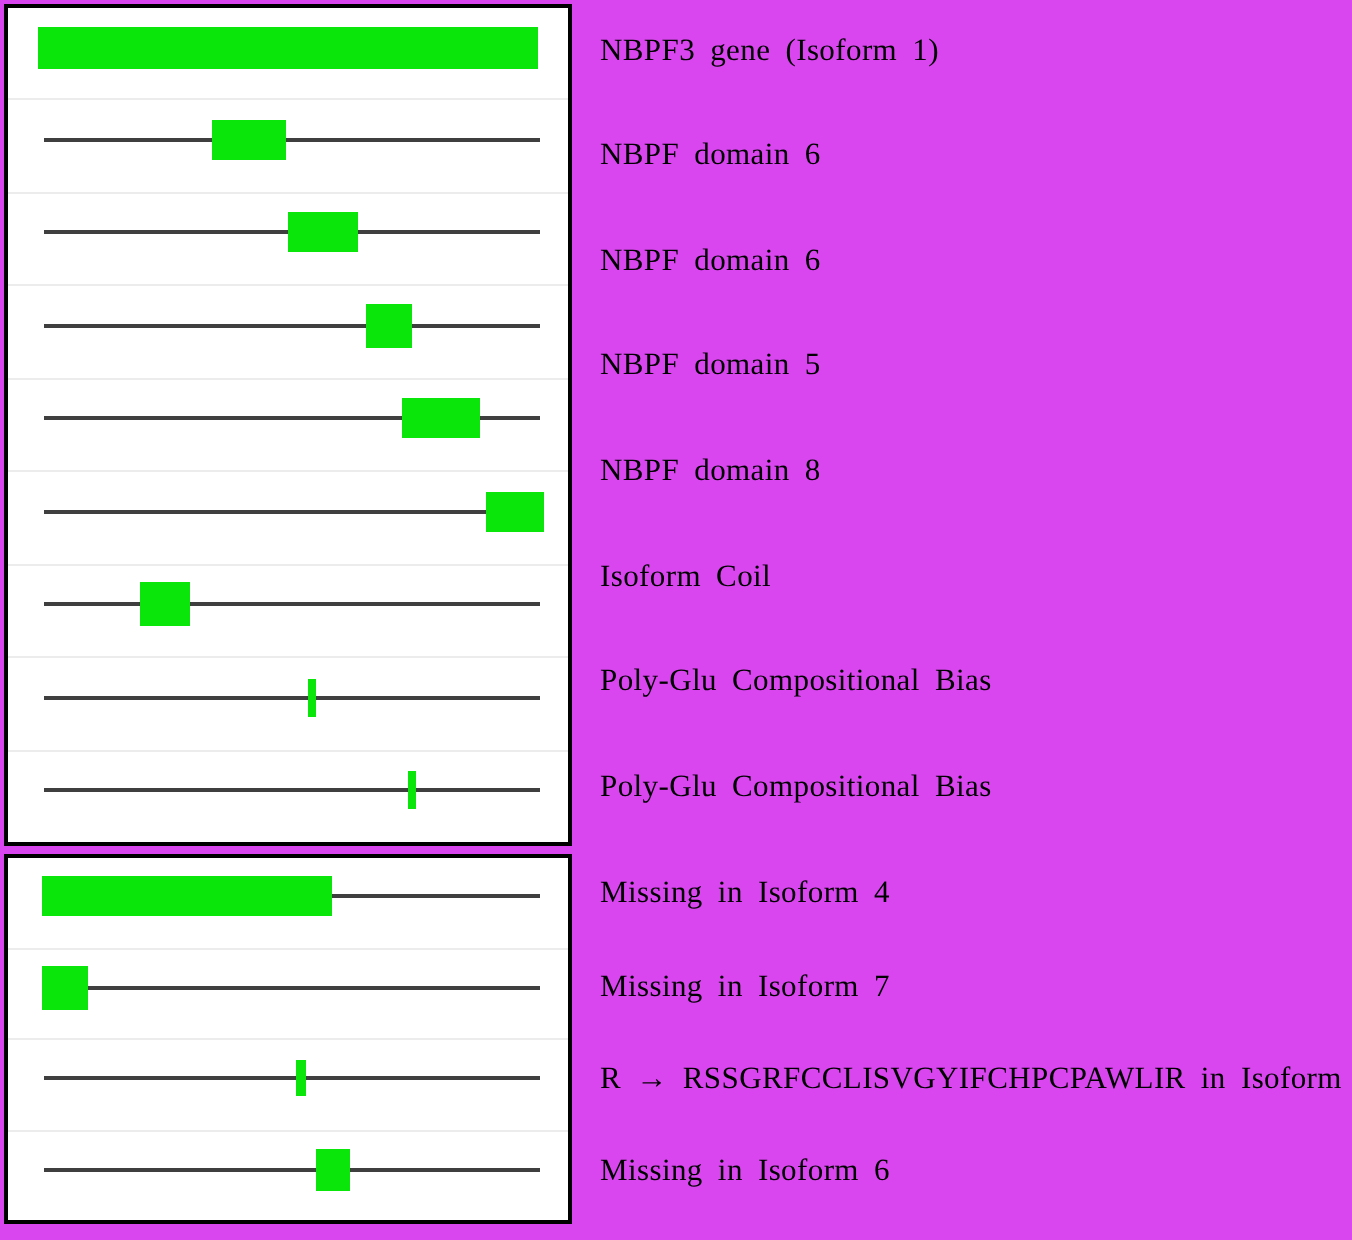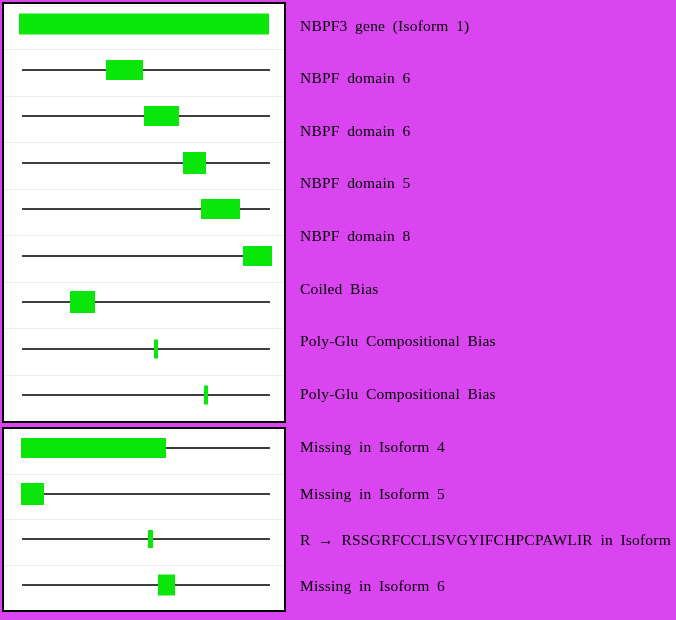--- a/index.html
+++ b/index.html
@@ -114,35 +114,35 @@
       <div class="lcell">
         <span>NBPF domain 6</span>
       </div>
       <div class="lcell">
         <span>NBPF domain 5</span>
       </div>
       <div class="lcell">
         <span>NBPF domain 8</span>
       </div>
       <div class="lcell">
-        <span>Coiled Bias</span>
+        <span>Isoform Coil</span>
       </div>
       <div class="lcell">
         <span>Poly-Glu Compositional Bias</span>
       </div>
       <div class="lcell">
         <span>Poly-Glu Compositional Bias</span>
       </div>
     </div>
   <div class="labels labels-bottom">
       <div class="lcell">
         <span>Missing in Isoform 4</span>
       </div>
       <div class="lcell">
-        <span>Missing in Isoform 5</span>
+        <span>Missing in Isoform 7</span>
       </div>
       <div class="lcell">
         <span>R → RSSGRFCCLISVGYIFCHPCPAWLIR in Isoform 3</span>
       </div>
       <div class="lcell">
         <span>Missing in Isoform 6</span>
       </div>
     </div>
 </div>
 

